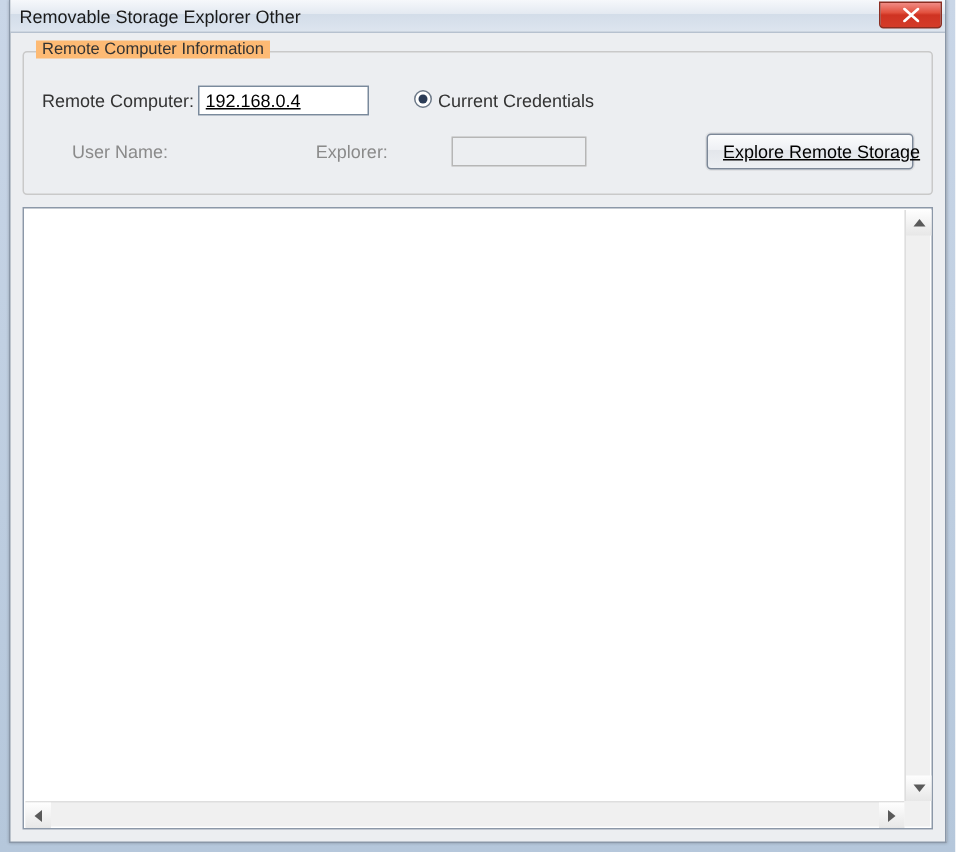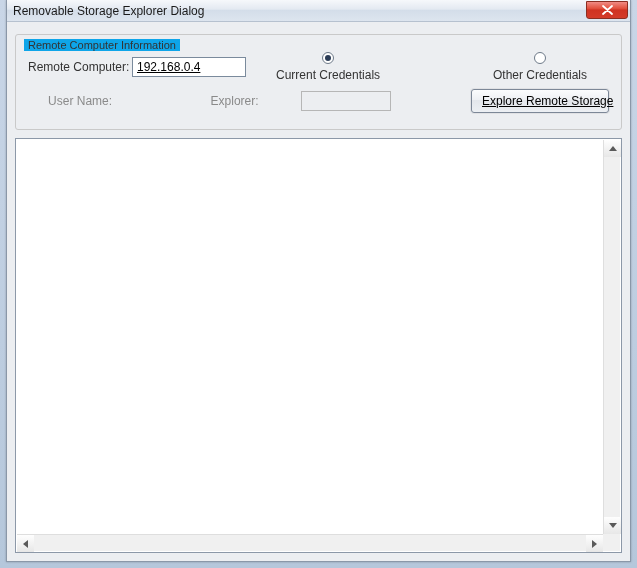--- a/index.html
+++ b/index.html
@@ -75,25 +75,24 @@
     border: 1px solid #c9c9c9;
     border-radius: 3px;
     margin: 6px 0 0 0;
     padding: 18px 12px 12px 12px;
     height: 96px;
   }
   .groupbox .legend {
     position: absolute;
     top: -8px;
     left: 8px;
-    background: #0ea5e9;
+    background: #fdba74;
     padding: 0 4px;
     font-size: 11px;
     color: #333;
-    margin-top: 12px;
   }
   .row {
     display: flex;
     align-items: center;
     height: 28px;
     gap: 4px;
   }
   .row + .row { margin-top: 6px; gap: 40px; }
   .lbl {
     color: #333;
@@ -116,24 +115,23 @@
     color: #000;
     outline: none;
   }
   input.text.disabled {
     background: #eceef1;
     color: #6d6d6d;
     border: 1px solid #b6b6b6;
   }
   .radio-wrap {
     display: flex;
-    align-items: center;
+    align-items: flex-start;
     gap: 4px;
     cursor: pointer;
-    flex-direction: column;
   }
   .radio {
     width: 12px; height: 12px;
     border-radius: 50%;
     border: 1px solid #6e7a89;
     background: #fff;
     display: inline-flex;
     align-items: center; justify-content: center;
   }
   .radio .dot {
@@ -221,21 +219,21 @@
   .arrow.right{ border-width:4px 0 4px 5px; border-color:transparent transparent transparent #5a5a5a; }
 </style>
 </head>
 <body>
 
 <div class="page-bg"></div>
 
 <div class="window">
 
   <div class="titlebar">
-    <span class="title">Removable Storage Explorer Dialog</span>
+    <span class="title">Removable Storage Explorer Other</span>
     <div class="close-btn">
       <svg width="11" height="10" viewBox="0 0 11 10">
         <path d="M1 1 L10 9 M10 1 L1 9" stroke="#fff" stroke-width="1.8" stroke-linecap="round"></path>
       </svg>
     </div>
   </div>
 
   <div class="client">
 
     <div class="groupbox">
@@ -248,24 +246,20 @@
 
         <label class="radio-wrap">
           <span class="radio checked">
               <span class="dot"></span>
             </span>
           <span class="lbl">Current Credentials</span>
         </label>
 
         <span class="filler-lg"></span>
 
-        <label class="radio-wrap" style="width:138px;">
-          <span class="radio"></span>
-          <span class="lbl">Other Credentials</span>
-        </label>
       </div>
 
       <div class="row">
         <span class="lbl disabled col1-label">User Name:</span>
         <span class="filler-sm"></span>
 
         <span class="lbl disabled col3-label">Explorer:</span>
         <input class="text disabled col3-input" type="password" disabled="" value="" style="">
 
         <span class="filler-lg"></span>

